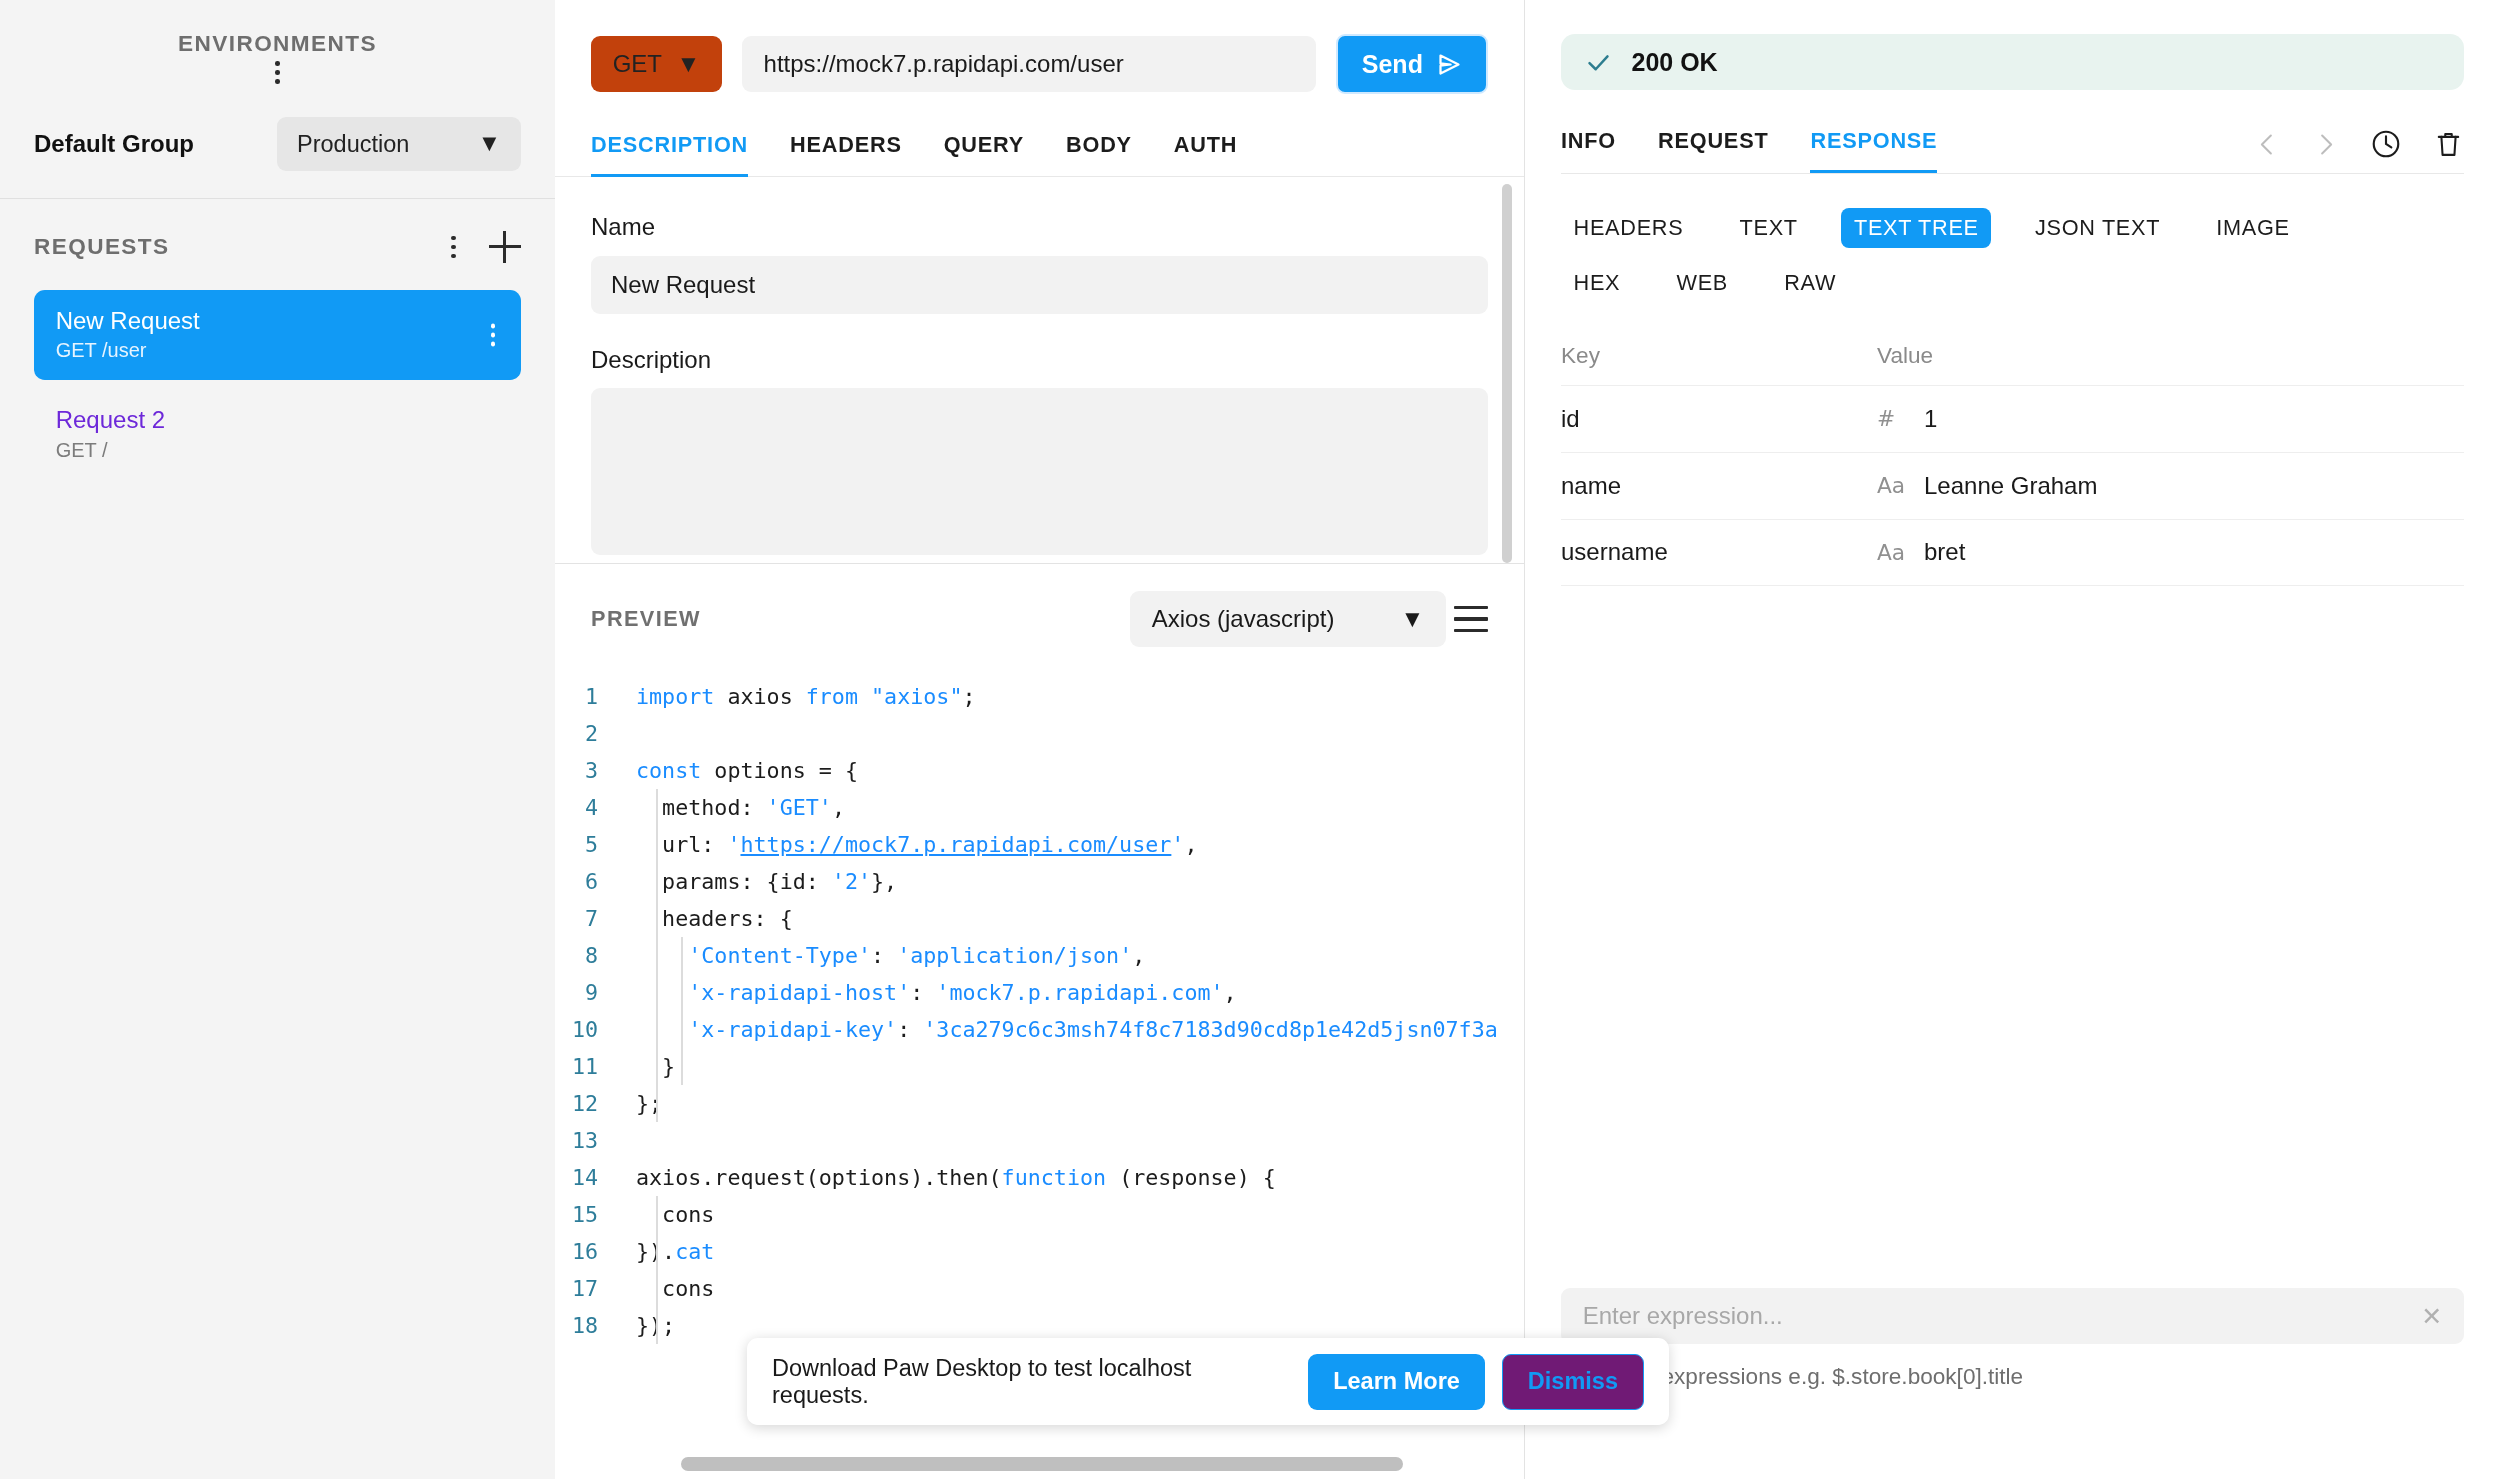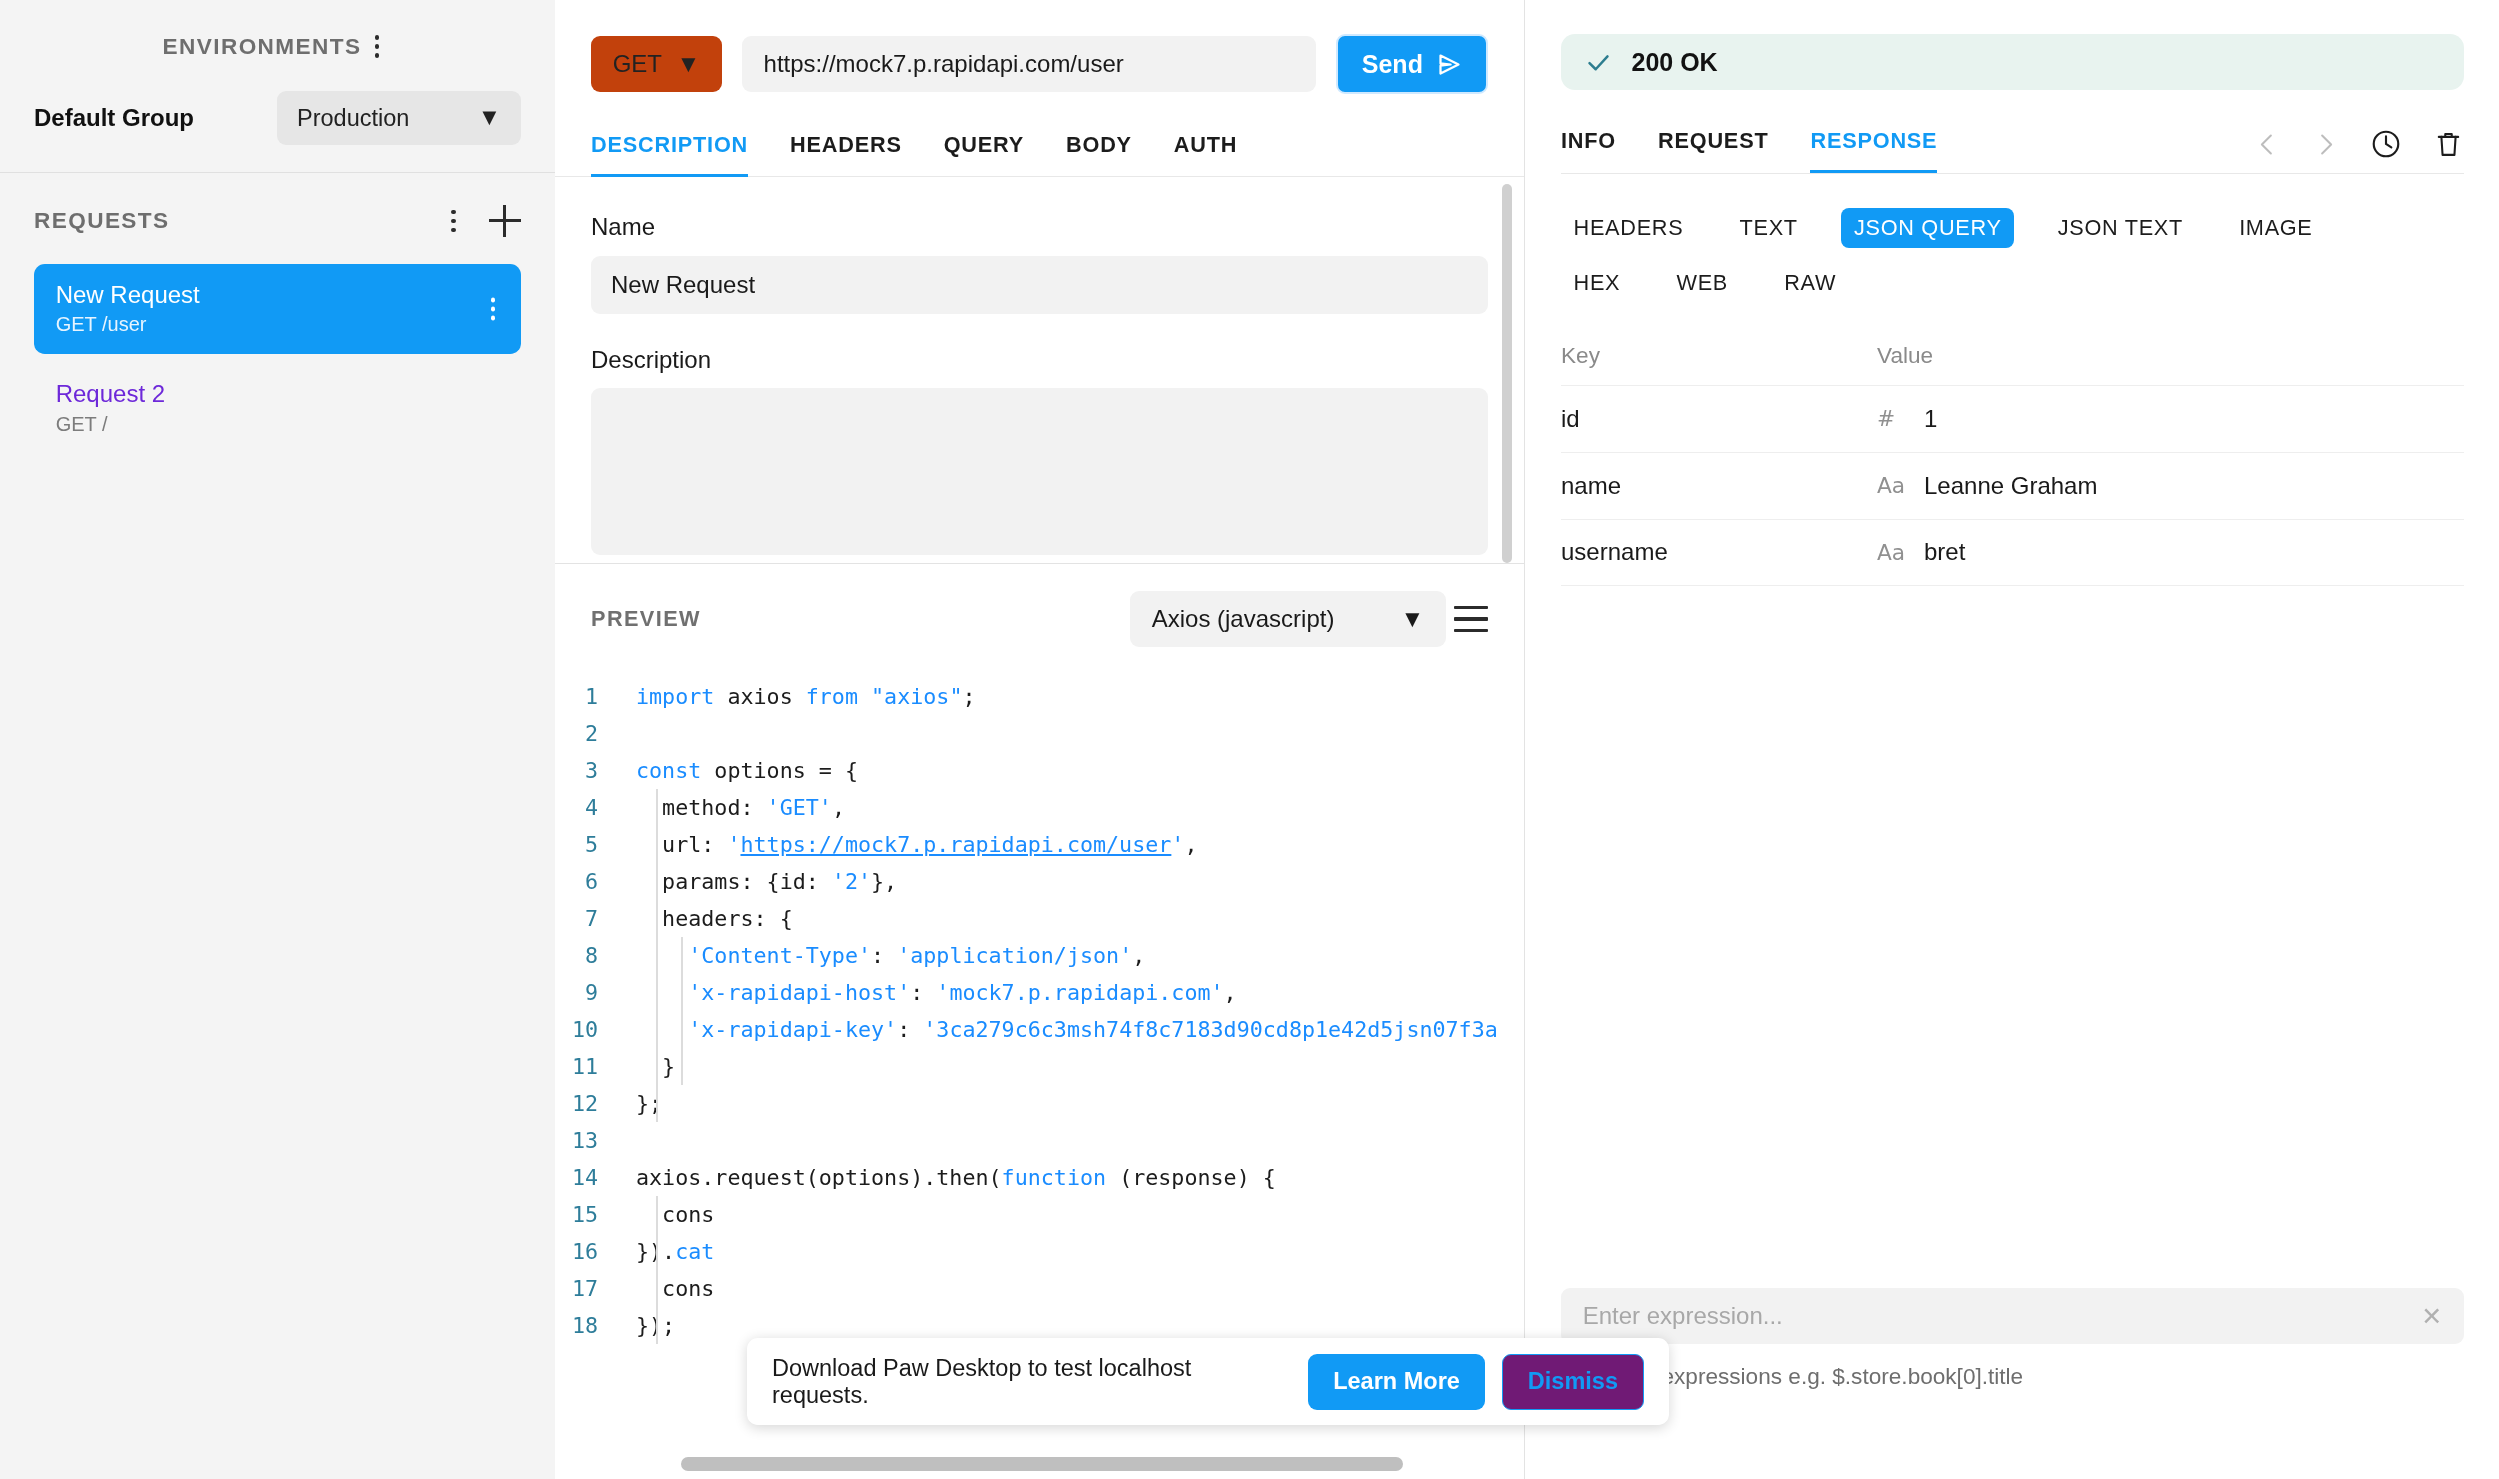--- a/index.html
+++ b/index.html
@@ -13,21 +13,21 @@
 
   
   .sidebar {
     width: 555px; height: 1480px;
     background: #f4f4f4;
     flex: 0 0 555px;
     position: relative;
   }
   .env-section { padding: 31px 34px 27px 34px; position: relative; }
   .section-head {
-    display: flex; align-items: center; justify-content: center;
+    display: flex; align-items: center; justify-content: flex-end; flex-direction: column;
   }
   .section-title {
     font-size: 22.6px; font-weight: 700; letter-spacing: 1.4px;
     color: #6e6e6e; text-transform: uppercase;
   }
   .kebab {
     width: 31px; height: 31px; display: flex; flex-direction: column;
     align-items: center; justify-content: center; gap: 4.5px; cursor: pointer;
   }
   .kebab i { display: block; width: 4.5px; height: 4.5px; border-radius: 50%; background: #2b2b2b; }
@@ -422,21 +422,21 @@
               <path d="M9.5 6.5 V4.3 H14.5 V6.5"></path>
               <path d="M6.5 6.5 L7.4 20.4 H16.6 L17.5 6.5"></path>
             </svg>
         </div>
       </div>
     </div>
 
     <div class="subtabs">
       <div class="subtab">HEADERS</div>
       <div class="subtab">TEXT</div>
-      <div class="subtab active">JSON QUERY</div>
+      <div class="subtab active">TEXT TREE</div>
       <div class="subtab">JSON TEXT</div>
       <div class="subtab">IMAGE</div>
       <div class="subtab">HEX</div>
       <div class="subtab">WEB</div>
       <div class="subtab">RAW</div>
     </div>
 
     <div class="tree-head">
       <div class="th key">Key</div>
       <div class="th">Value</div>

